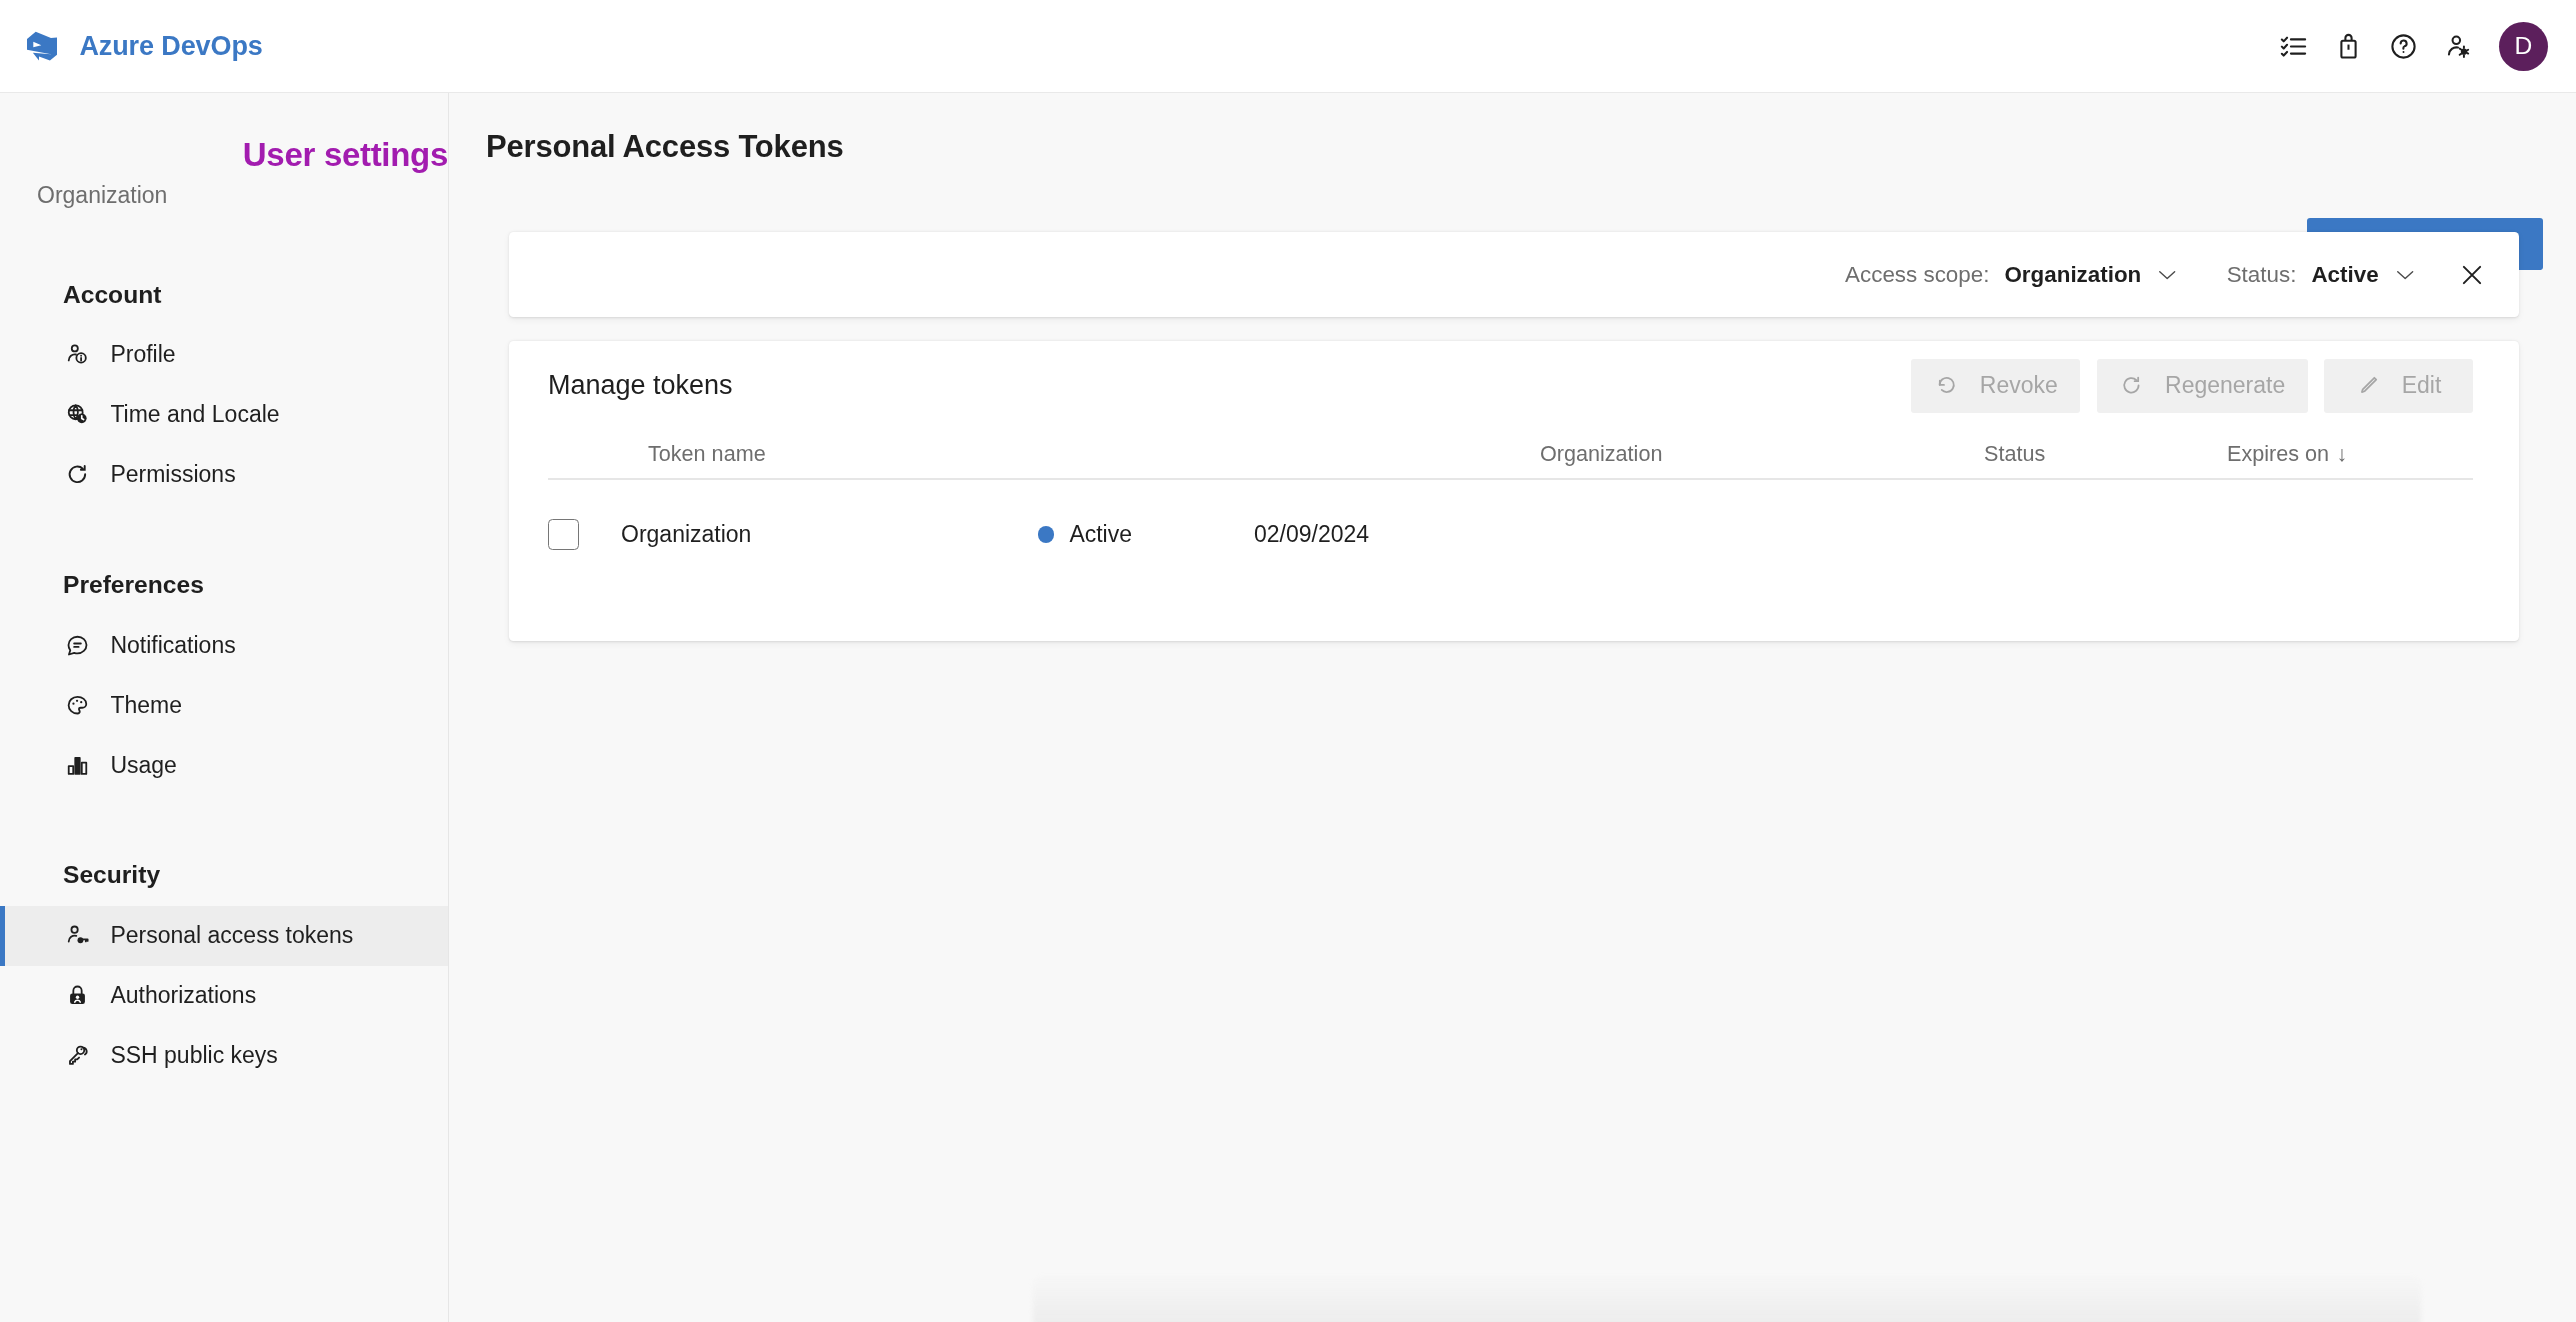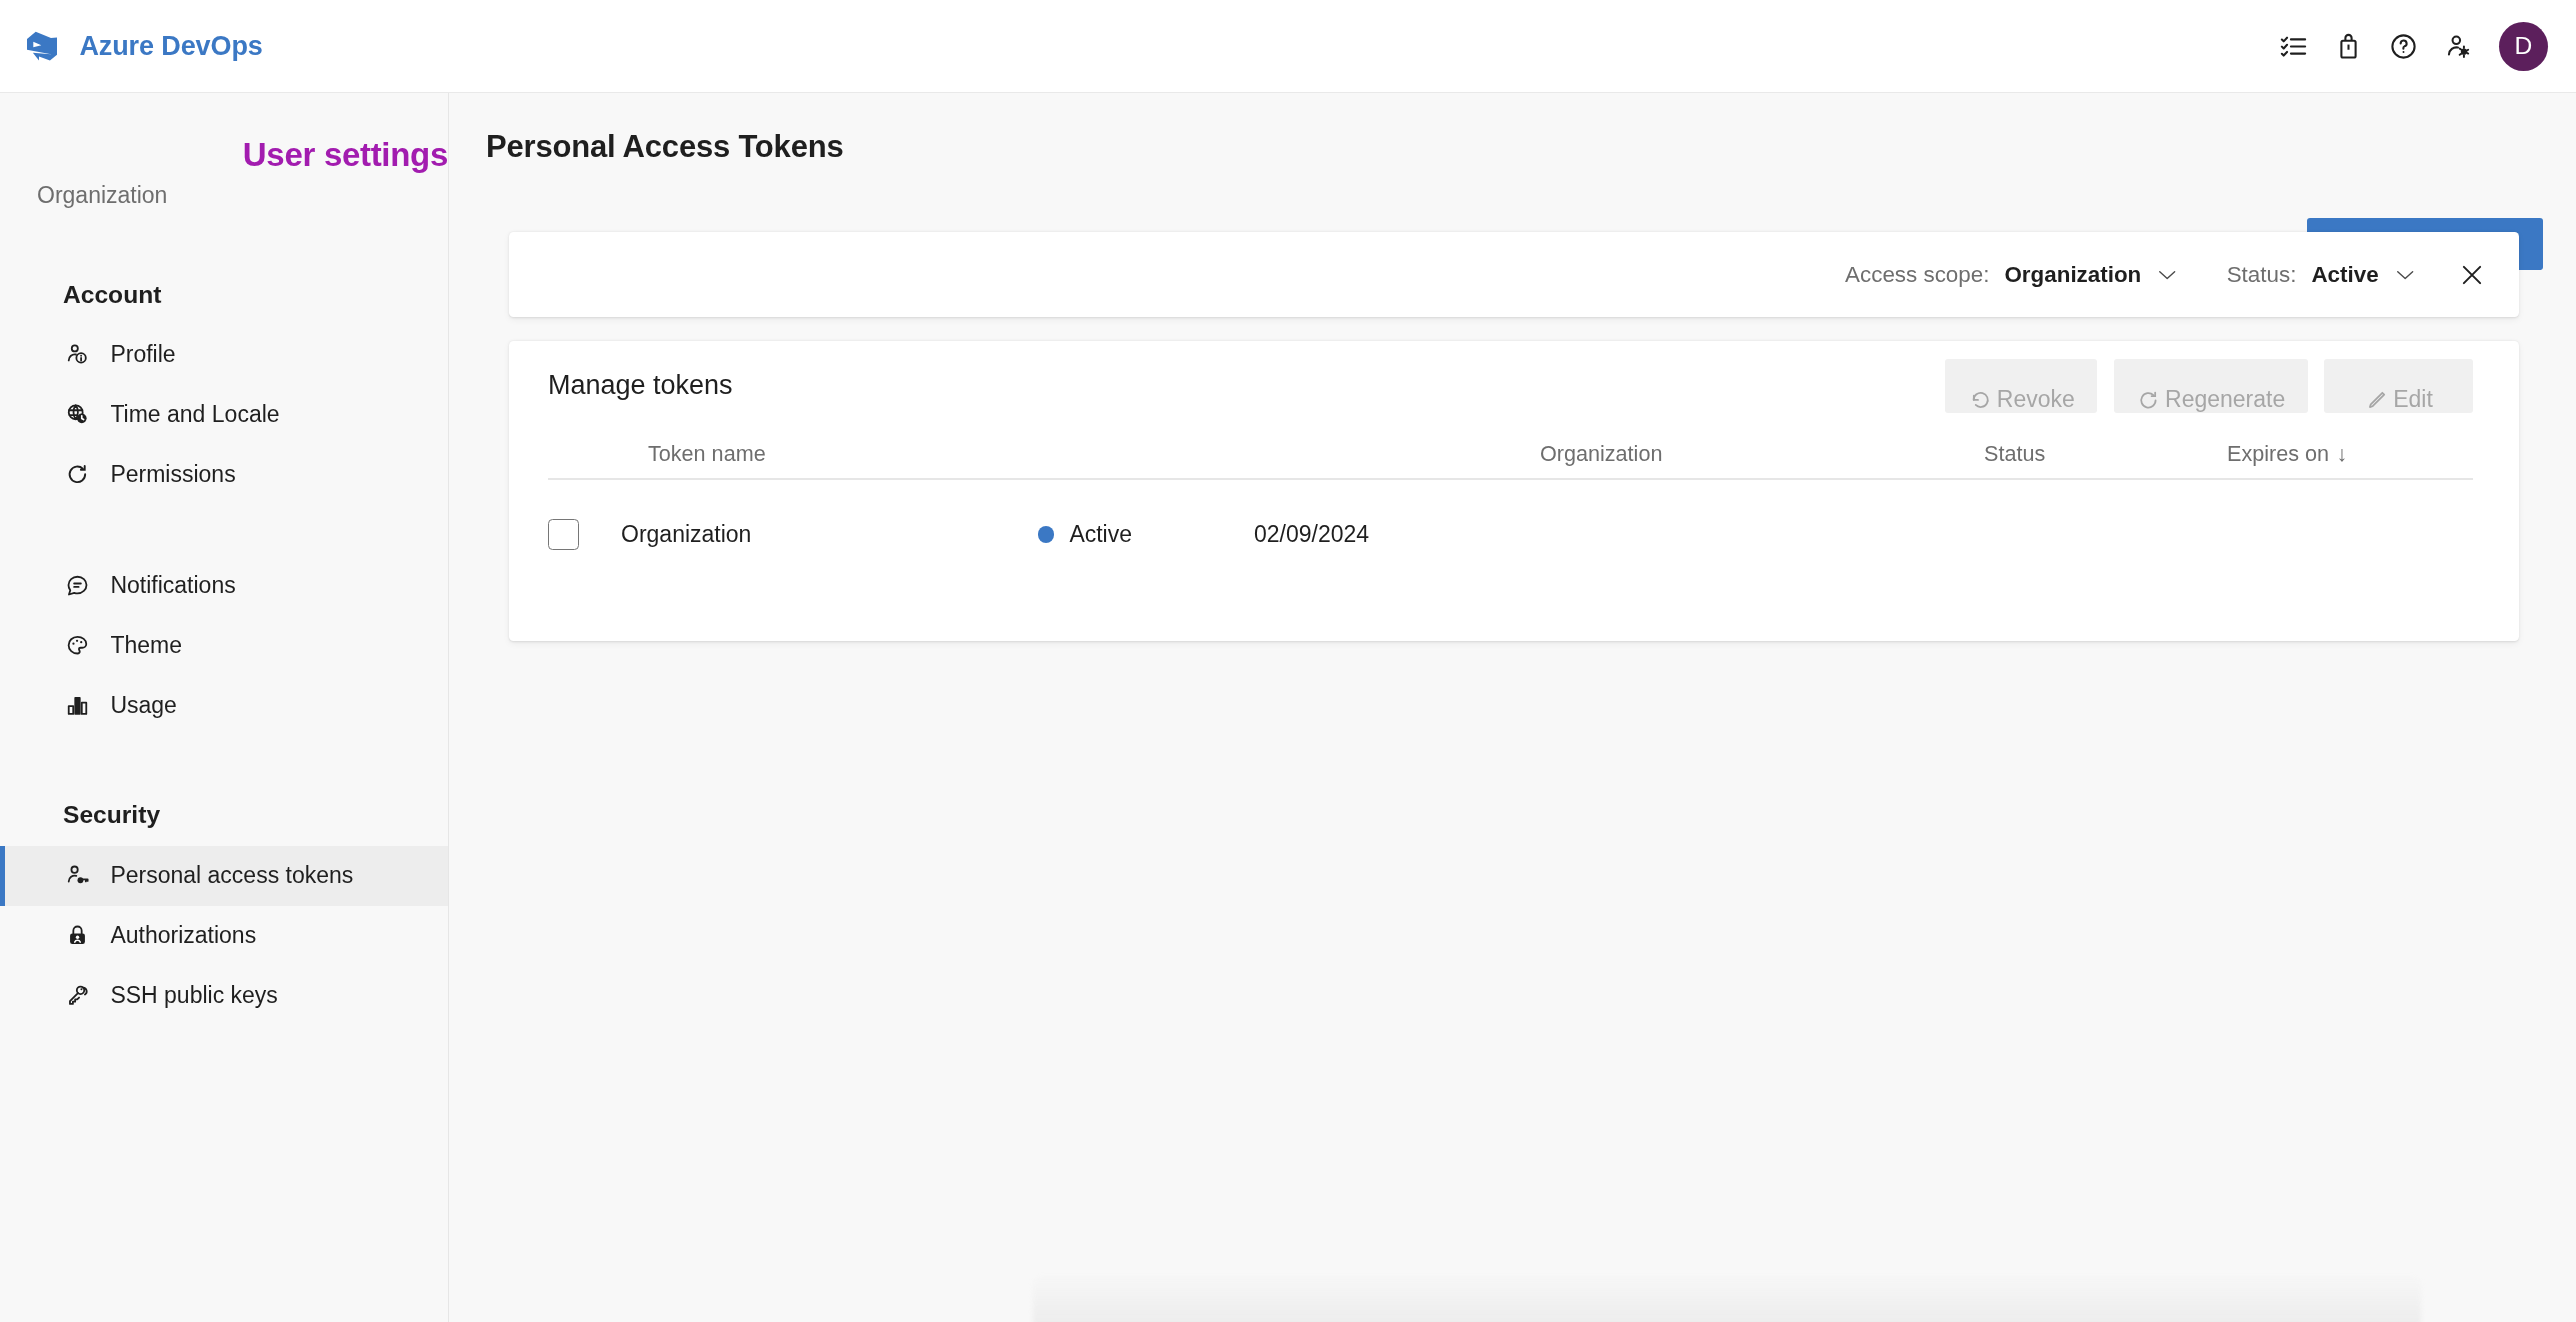--- a/index.html
+++ b/index.html
@@ -146,21 +146,21 @@
   #tokens-head {
     display: flex; align-items: center;
     height: 89px; padding: 0 46px 0 39px;
   }
   #manage-title { font-size: 27px; color: #1f1f1f; }
   #tokens-actions { margin-left: auto; display: flex; gap: 16.4px; }
   .tbtn {
     height: 54px; min-width: 149px;
     background: #f0f0f0; border: none; border-radius: 3px;
     font-family: inherit; font-size: 23px; color: #a6a6a6;
-    display: flex; align-items: flex-end; justify-content: center; gap: 4px;
+    display: flex; align-items: center; justify-content: center; gap: 21px;
     padding: 0 22.4px; cursor: default;
   }
   .tbtn svg { display: block; }
 
   #tokens-table { padding: 0 46px 0 39px; }
   .trow {
     display: flex; align-items: center;
   }
   .trow .c-check { width: 73px; flex: 0 0 73px; display: flex; align-items: center; }
   .trow .c-name  { flex: 1 1 auto; min-width: 0; }
@@ -290,20 +290,21 @@
       <svg width="27" height="27" viewBox="0 0 24 24" fill="none" stroke="#1f1f1f" stroke-width="1.7" stroke-linecap="round">
         <path d="M18.8 11.8a6.9 6.9 0 1 1-2.1-4.9"></path>
           <path d="M18.4 4.4v3.4h-3.4"></path>
       </svg>
     </span>
     <span class="nlabel">Permissions</span>
   </div>
 
   <div style="height:34px"></div>
 
+  <div class="nav-group-title">Preferences</div>
   <div style="height:16.4px"></div>
   <div class="nav-item">
     <span class="nicon">
       <svg width="27" height="27" viewBox="0 0 24 24" fill="none" stroke="#1f1f1f" stroke-width="1.6" stroke-linecap="round" stroke-linejoin="round">
         <path d="M20 11.6c0 4.1-3.6 7.4-8 7.4-1 0-2-.2-2.9-.5L4.4 20l1.2-3.7A7 7 0 0 1 4 11.6C4 7.5 7.6 4.2 12 4.2s8 3.3 8 7.4z"></path>
         <path d="M9 10.2h6M9 13.3h4"></path>
       </svg>
     </span>
     <span class="nlabel">Notifications</span>
   </div>

